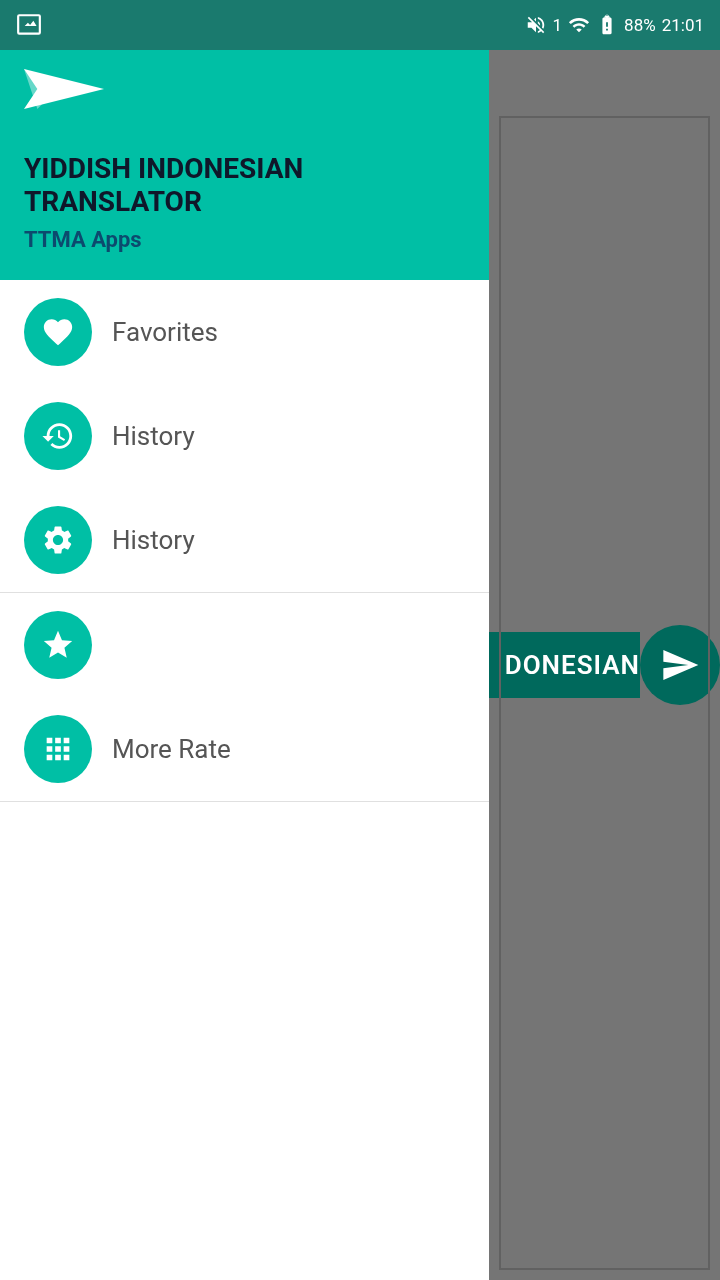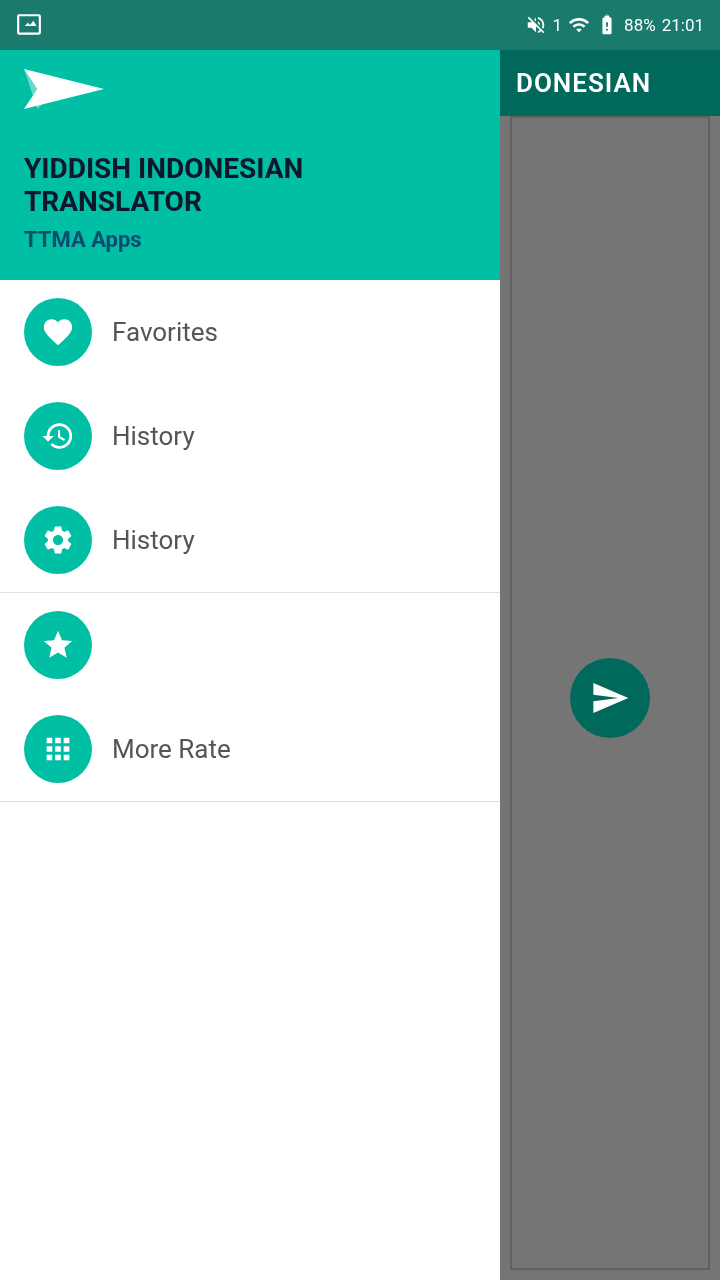--- a/index.html
+++ b/index.html
@@ -113,21 +113,21 @@
       color: #555;
       font-weight: 400;
     }
 
     
     .right-panel {
       flex: 1;
       background: #757575;
       position: relative;
       display: flex;
-      flex-direction: column;
+      flex-direction: row;
       align-items: center;
     }
     .right-panel-header {
       width: 100%;
       background: #00695c;
       height: 66px;
       display: flex;
       align-items: center;
       padding-left: 16px;
     }

